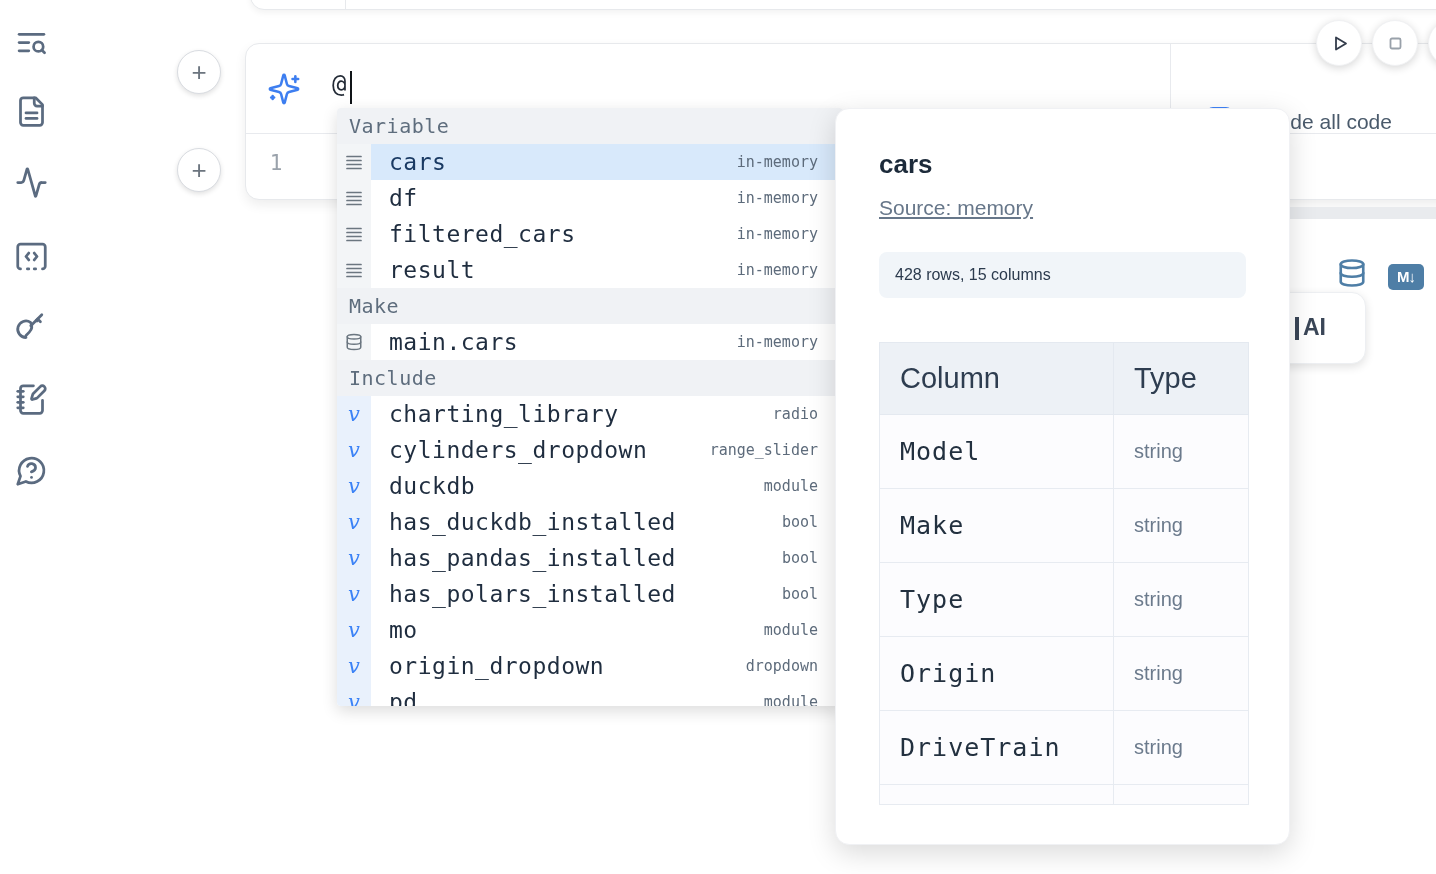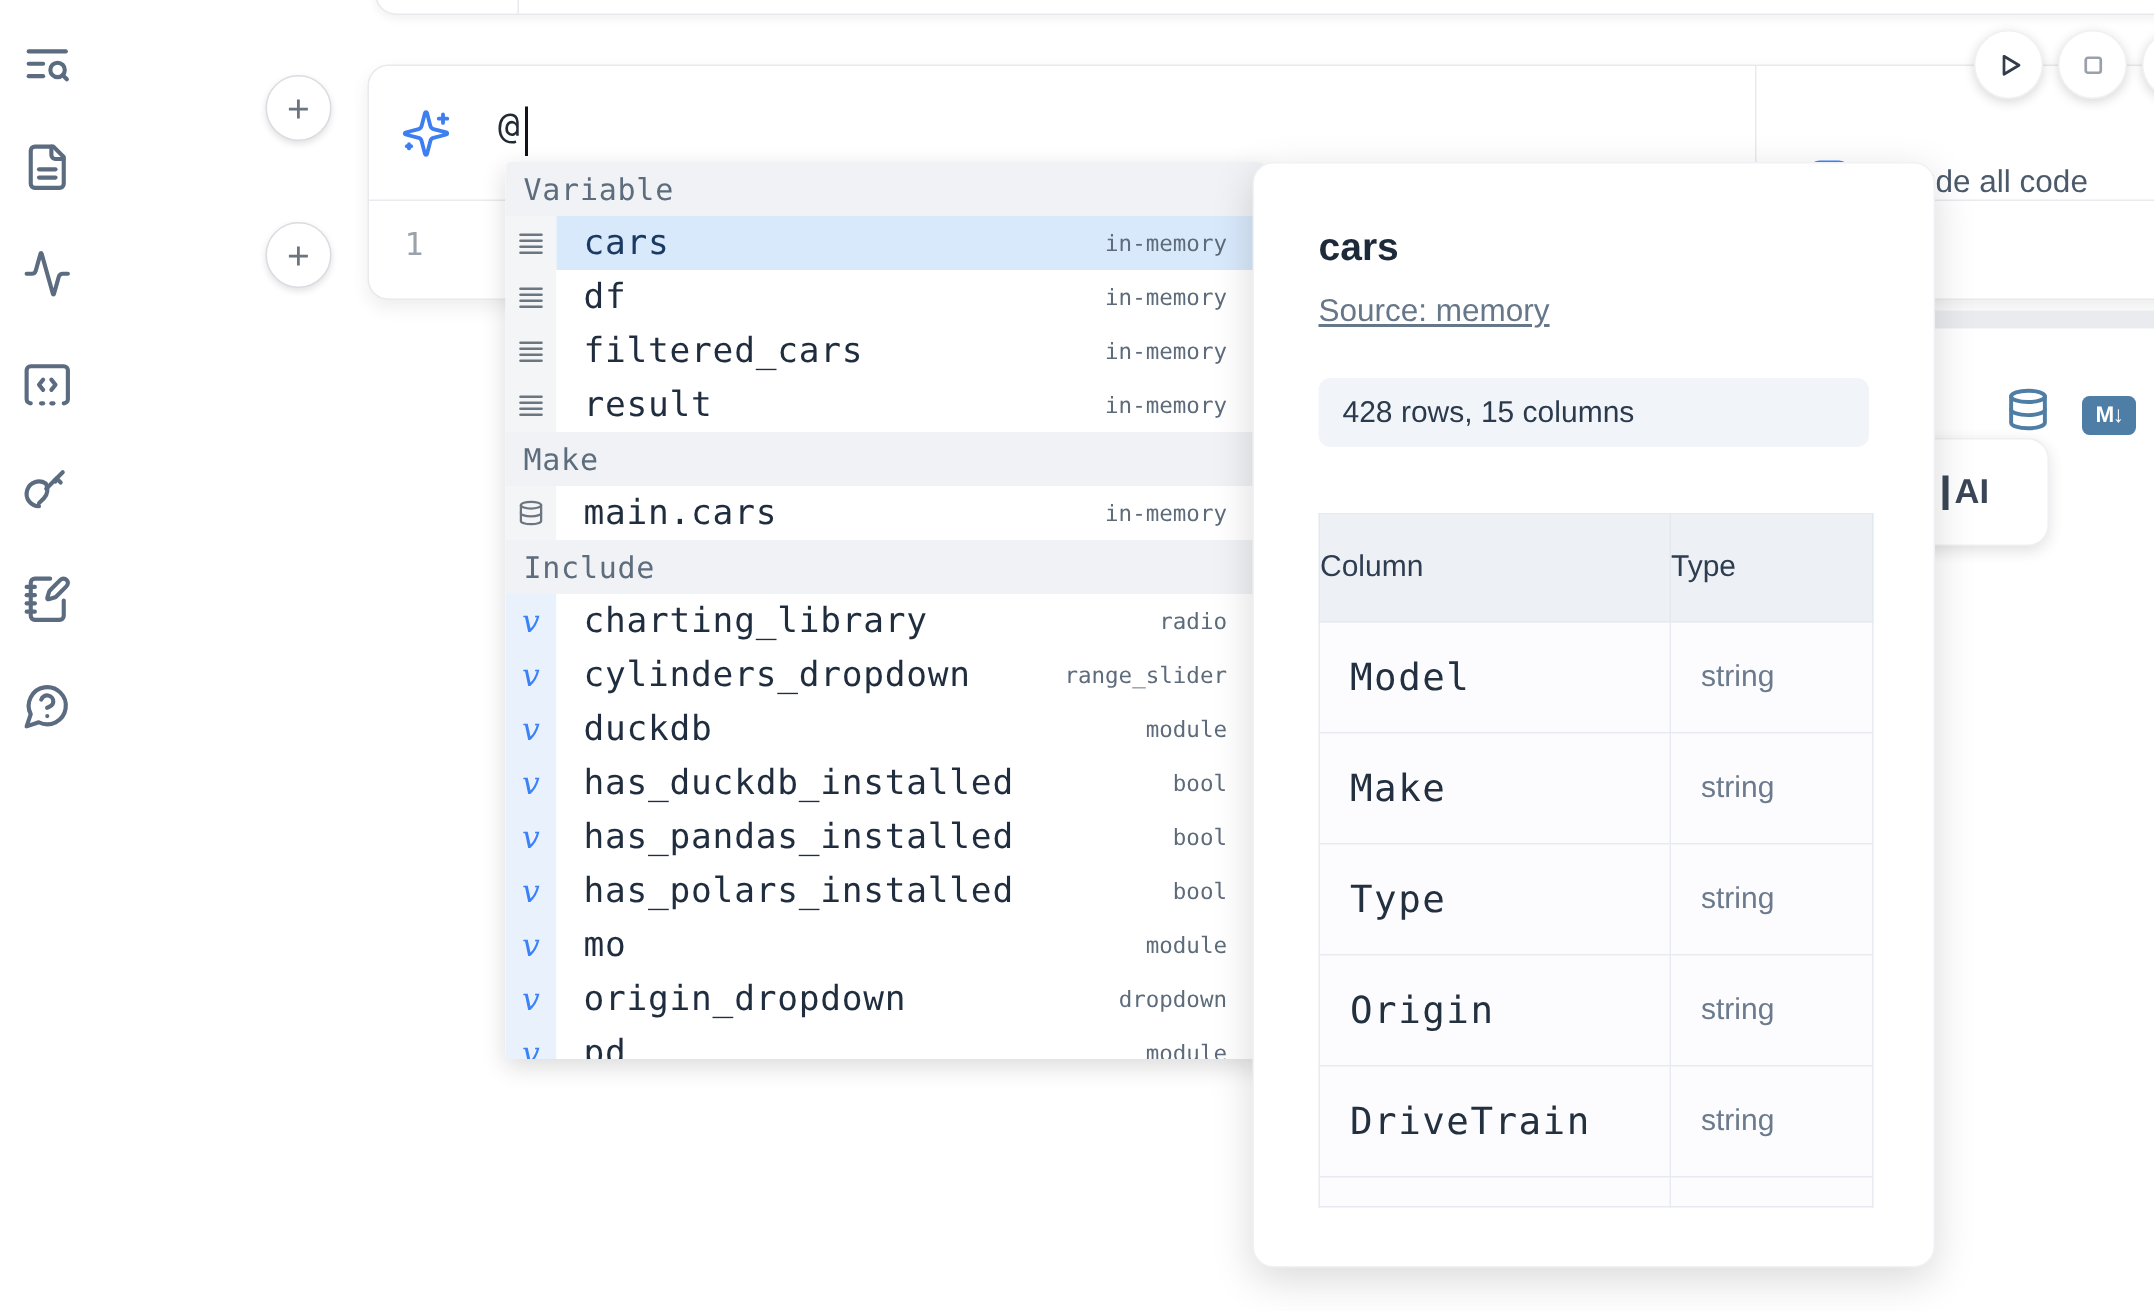--- a/index.html
+++ b/index.html
@@ -118,27 +118,27 @@
   .panel {
     position: absolute; left: 835px; top: 108px; width: 455px; height: 737px;
     background: #fff; border: 1px solid #f0f1f4; border-radius: 14px;
     box-shadow: 0 8px 28px rgba(0,0,0,.15); z-index: 10; overflow: hidden;
   }
   .panel-inner { padding: 40px 43px 0 43px; }
   .panel-title { font-size: 26px; font-weight: bold; color: #1c2a3a; }
   .panel-source { margin-top: 16px; font-size: 21px; color: #67778a; text-decoration: underline; }
   .panel-badge {
     margin-top: 32px; height: 46px; background: #f1f5f9; border-radius: 8px;
-    display: flex; align-items: center; padding-left: 16px; font-size: 20px; color: #2b3a4d;
+    display: flex; align-items: center; padding-left: 16px; font-size: 16px; color: #2b3a4d;
   }
   .schema-table { margin-top: 44px; width: 369px; border-collapse: collapse; table-layout: fixed; }
   .schema-table col.c1 { width: 234px; } .schema-table col.c2 { width: 135px; }
   .schema-table th {
     height: 72px; background: #edf1f6; border: 1px solid #e4e9f0; text-align: left;
-    font-size: 20px; font-weight: normal; color: #2e3d50;
+    padding-left: 20px; font-size: 29px; font-weight: normal; color: #2e3d50;
   }
   .schema-table td { height: 74px; background: #fcfcfe; border: 1px solid #e7ebf1; padding-left: 20px; }
   .schema-table td.colname { font-family: "DejaVu Sans Mono", monospace; font-size: 25px;
     letter-spacing: 1px; color: #22303f; }
   .schema-table td.coltype { font-size: 20px; color: #6b7a8c; }
   .schema-table tr.partial td { height: 20px; }
 </style>
 </head>
 <body>
 

